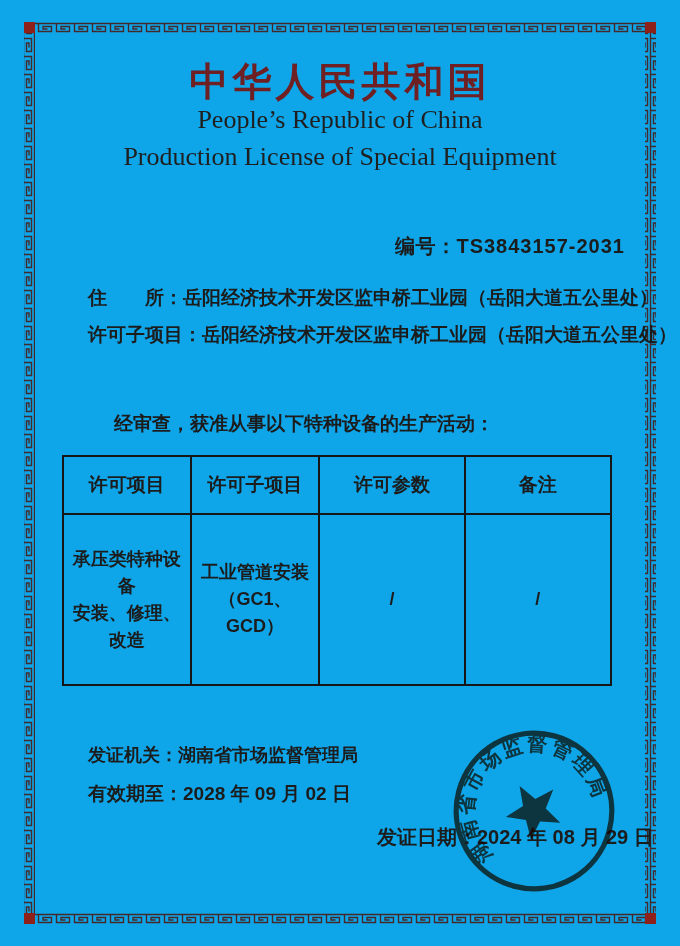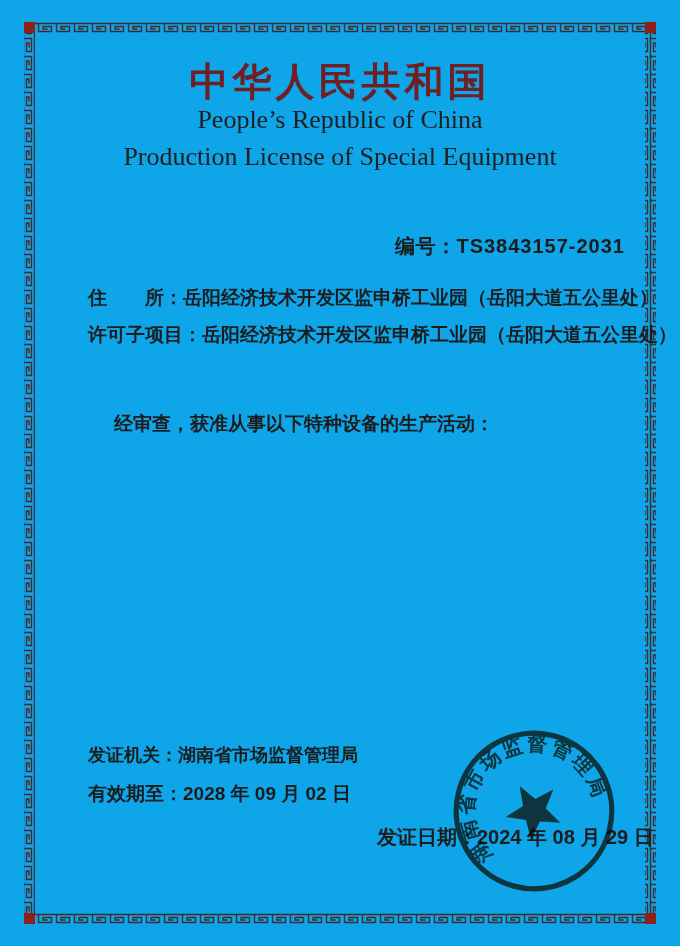--- a/index.html
+++ b/index.html
@@ -95,20 +95,47 @@
       <span>岳阳经济技术开发区监申桥工业园（岳阳大道五公里处）</span>
     </div>
     <div class="info-row">
       <span class="lbl">许可子项目：</span>
       <span>岳阳经济技术开发区监申桥工业园（岳阳大道五公里处）</span>
     </div>
   </div>
 
   <div class="approval">经审查，获准从事以下特种设备的生产活动：</div>
 
+  <table class="lic-table">
+    <colgroup>
+      <col style="width:23.3%">
+        <col style="width:23.5%">
+        <col style="width:26.5%">
+        <col style="width:26.7%">
+    </colgroup>
+    <thead>
+      <tr>
+        <th>许可项目</th>
+        <th>许可子项目</th>
+        <th>许可参数</th>
+        <th>备注</th>
+      </tr>
+    </thead>
+    <tbody>
+      <tr>
+        <td class="cell-multiline">承压类特种设备
+安装、修理、
+改造</td>
+        <td class="cell-multiline">工业管道安装
+（GC1、GCD）</td>
+        <td class="cell-slash">/</td>
+        <td class="cell-slash">/</td>
+      </tr>
+    </tbody>
+  </table>
 
   <div class="footer-left">
     <div class="footer-row">
       <span>发证机关：</span><span>湖南省市场监督管理局</span>
     </div>
     <div class="footer-row valid">
       <span>有效期至：</span><span>2028 年 09 月 02 日</span>
     </div>
   </div>
 

